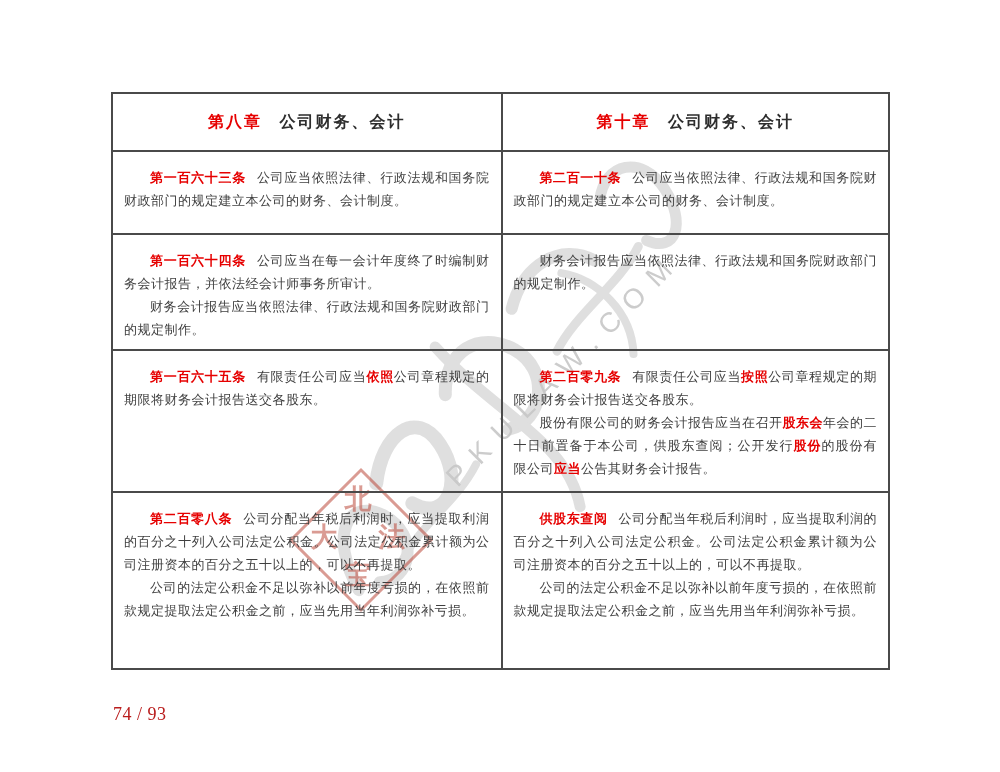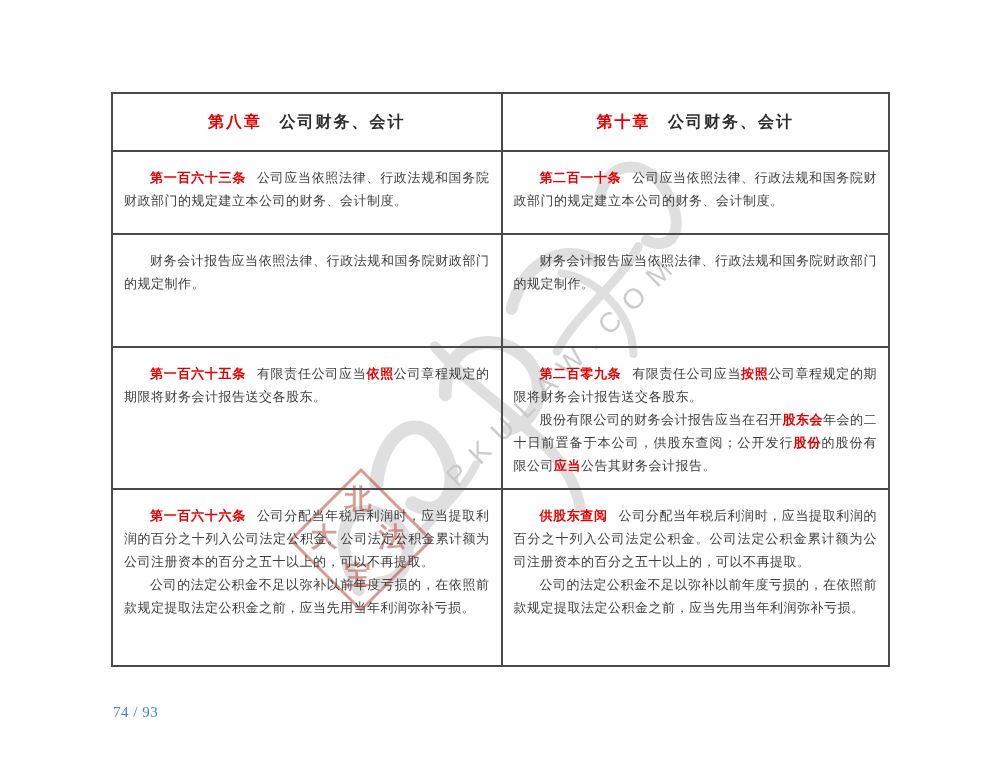--- a/index.html
+++ b/index.html
@@ -78,21 +78,21 @@
     letter-spacing: 0.5px;
     color: #3f3f3f;
     text-align: justify;
   }
   .num { color: #e60000; font-weight: bold; margin-right: 0.85em; }
   .hl  { color: #e60000; font-weight: bold; }
 
   
   .footer {
     position: absolute; left: 113px; top: 704px;
-    font-size: 15px; color: #3b82f6; z-index: 2;
+    font-size: 18px; color: #b91c1c; z-index: 2;
     letter-spacing: 0.5px;
   }
 </style>
 </head>
 <body>
 
 <div class="wm-layer">
   <svg width="1000" height="772" viewBox="0 0 1000 772">
     <g transform="rotate(-47 500 380)" stroke="#dadada" fill="none" stroke-linecap="round" opacity="0.85">
       <path d="M250,420 C270,360 310,348 322,388 C332,428 292,452 270,430" stroke-width="12"></path>
@@ -133,38 +133,39 @@
 <div class="trow">
       <div class="tcell">
         <p><span class="num">第一百六十三条</span><span>公司应当依照法律、行政法规和国务院财政部门的规定建立本公司的财务、会计制度。</span></p>
       </div>
       <div class="tcell">
         <p><span class="num">第二百一十条</span><span>公司应当依照法律、行政法规和国务院财政部门的规定建立本公司的财务、会计制度。</span></p>
       </div>
     </div>
     <div class="trow">
       <div class="tcell">
+        <p><span class="num">第一百六十四条</span><span>公司应当在每一会计年度终了时编制财务会计报告，并依法经会计师事务所审计。</span></p>
         <p><span>财务会计报告应当依照法律、行政法规和国务院财政部门的规定制作。</span></p>
       </div>
       <div class="tcell">
         <p><span>财务会计报告应当依照法律、行政法规和国务院财政部门的规定制作。</span></p>
       </div>
     </div>
     <div class="trow">
       <div class="tcell">
         <p><span class="num">第一百六十五条</span><span>有限责任公司应当</span><span class="hl">依照</span><span>公司章程规定的期限将财务会计报告送交各股东。</span></p>
       </div>
       <div class="tcell">
         <p><span class="num">第二百零九条</span><span>有限责任公司应当</span><span class="hl">按照</span><span>公司章程规定的期限将财务会计报告送交各股东。</span></p>
         <p><span>股份有限公司的财务会计报告应当在召开</span><span class="hl">股东会</span><span>年会的二十日前置备于本公司，供股东查阅；公开发行</span><span class="hl">股份</span><span>的股份有限公司</span><span class="hl">应当</span><span>公告其财务会计报告。</span></p>
       </div>
     </div>
     <div class="trow">
       <div class="tcell">
-        <p><span class="num">第一百六十六条</span><span>公司分配当年税后利润时，应当提取利润的百分之十列入公司法定公积金。公司法定公积金累计额为公司注册资本的百分之五十以上的，可以不再提取。</span></p>
+        <p><span class="num">第二百零八条</span><span>公司分配当年税后利润时，应当提取利润的百分之十列入公司法定公积金。公司法定公积金累计额为公司注册资本的百分之五十以上的，可以不再提取。</span></p>
         <p><span>公司的法定公积金不足以弥补以前年度亏损的，在依照前款规定提取法定公积金之前，应当先用当年利润弥补亏损。</span></p>
       </div>
       <div class="tcell">
         <p><span class="num">供股东查阅</span><span>公司分配当年税后利润时，应当提取利润的百分之十列入公司法定公积金。公司法定公积金累计额为公司注册资本的百分之五十以上的，可以不再提取。</span></p>
         <p><span>公司的法定公积金不足以弥补以前年度亏损的，在依照前款规定提取法定公积金之前，应当先用当年利润弥补亏损。</span></p>
       </div>
     </div>
   </div>
 
 <div class="footer">74 / 93</div>

